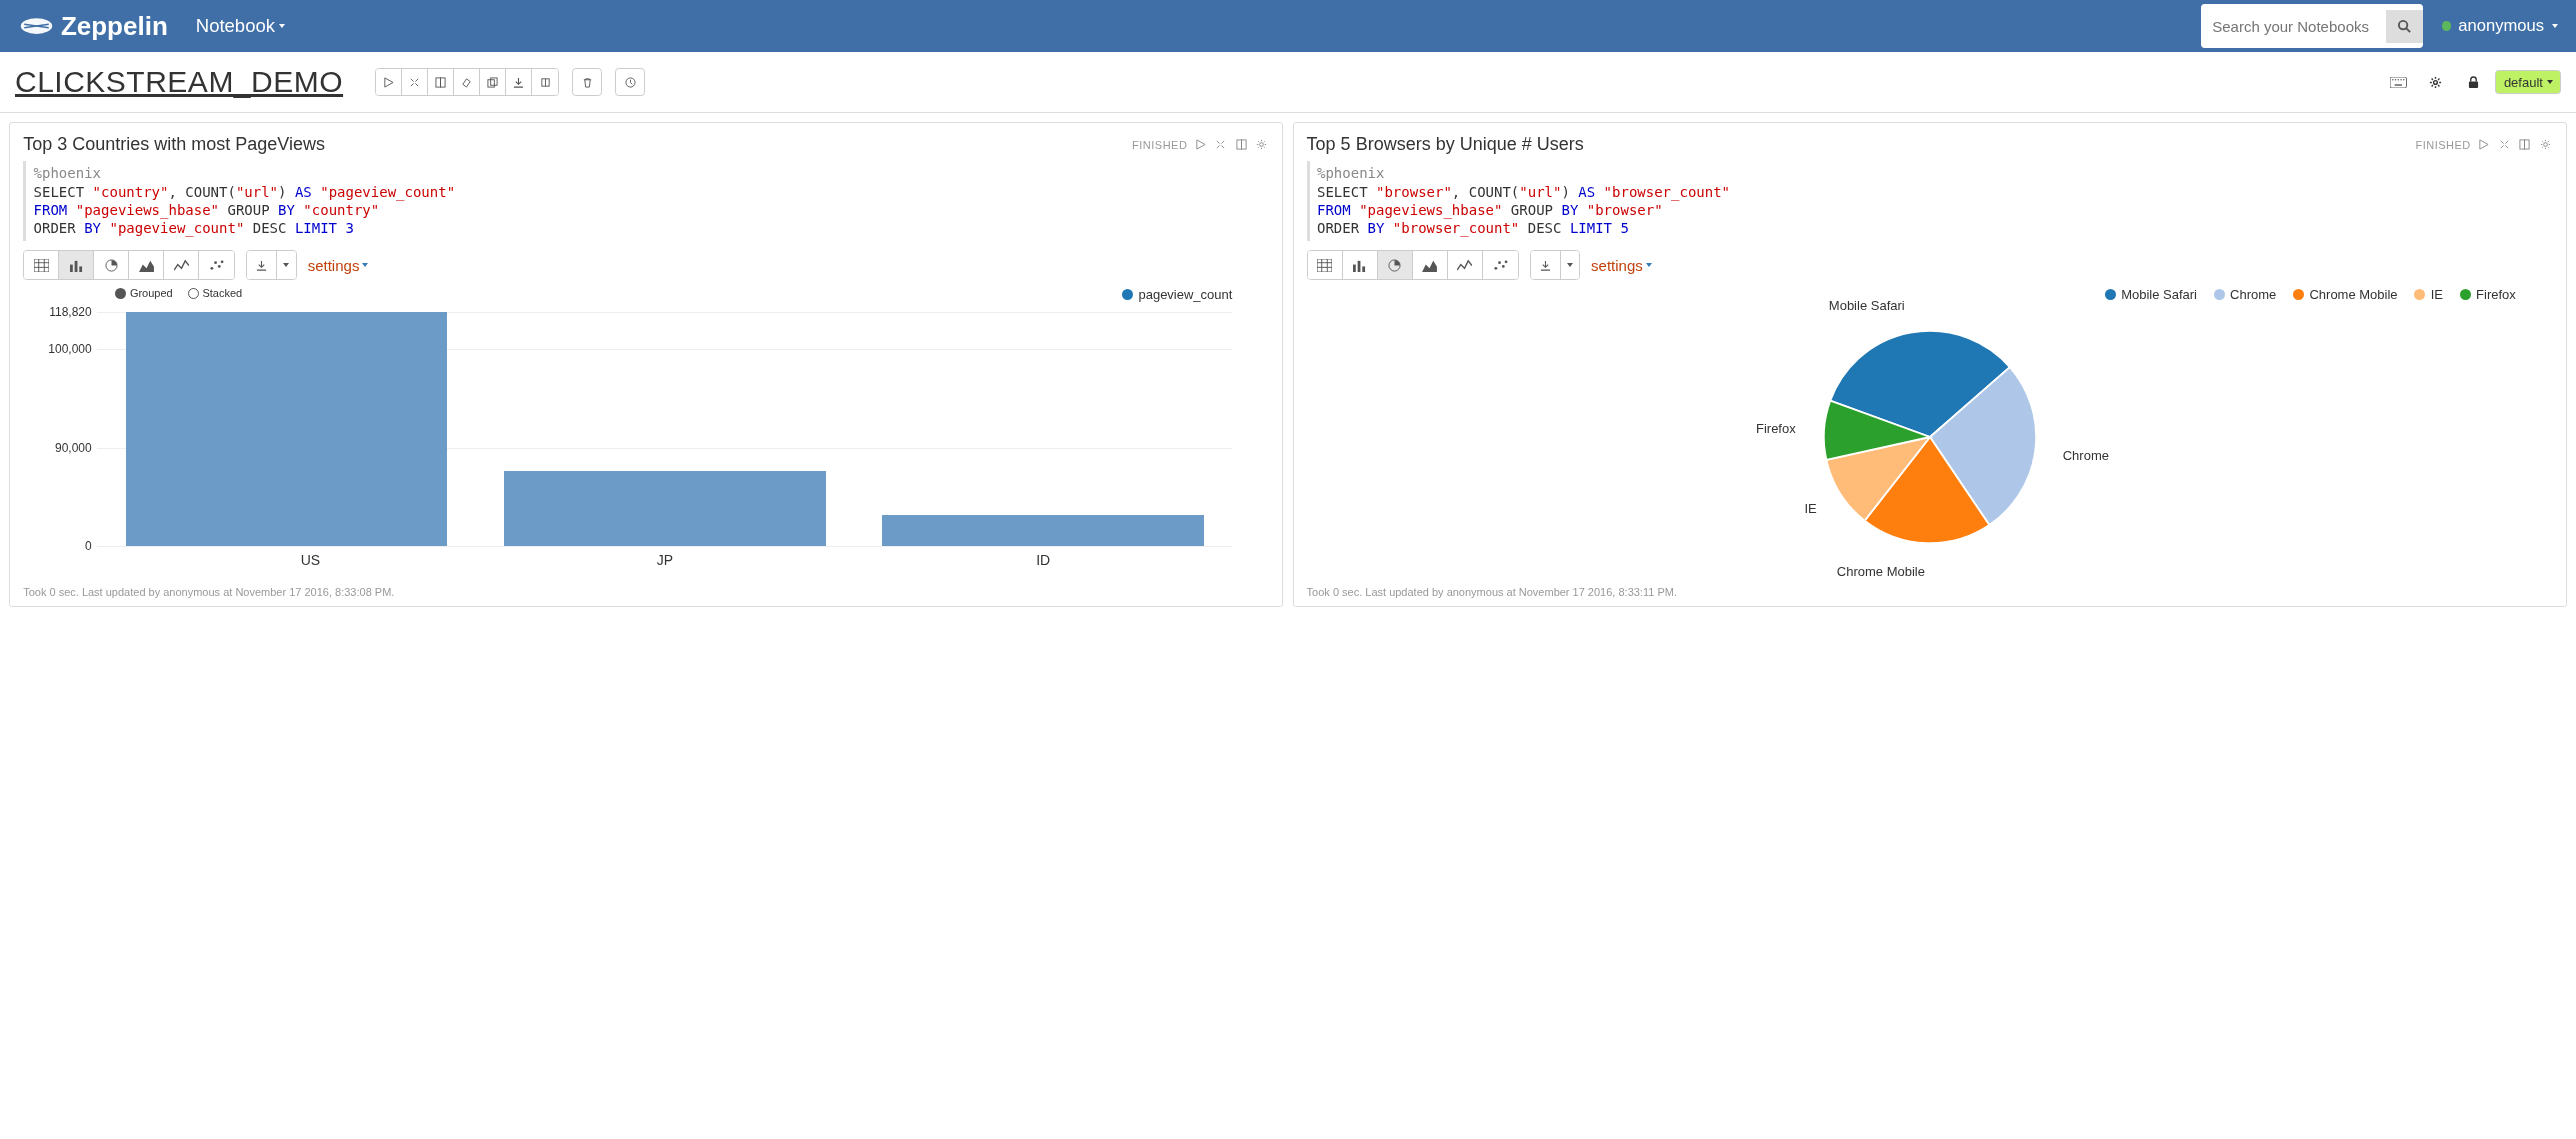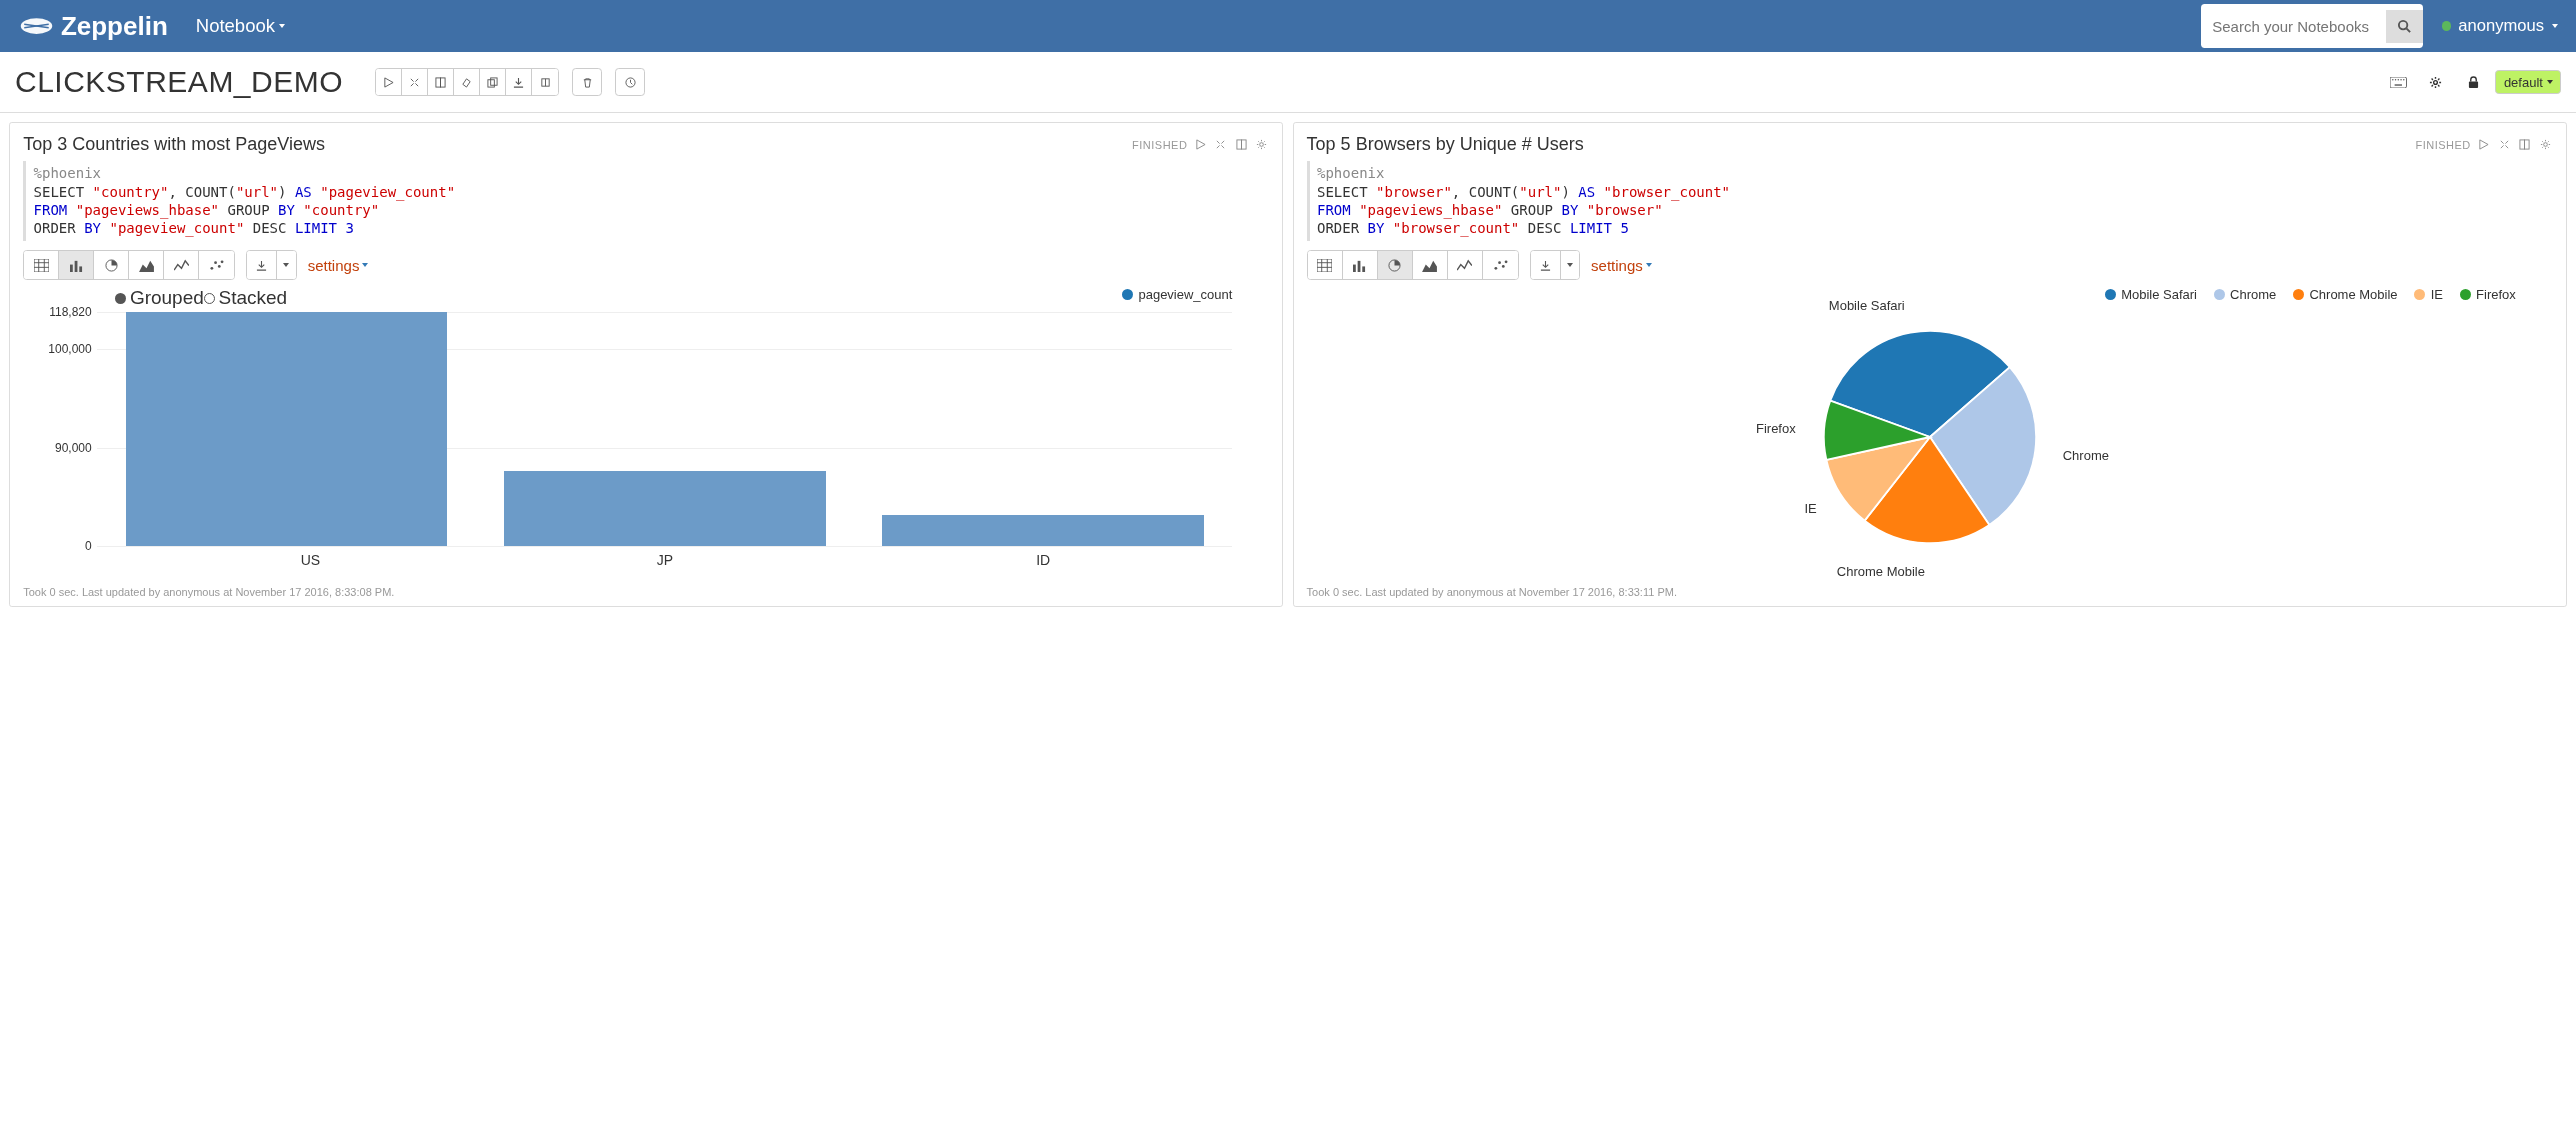--- a/index.html
+++ b/index.html
@@ -12,21 +12,21 @@
 .nav-link { color: #fff; font-size: 18.5px; cursor: pointer; display: flex; align-items: center; gap: 3.7px; }
 .nav-spacer { flex: 1; }
 .search-wrap { display: flex; align-items: center; background: #fff; border-radius: 3.7px; overflow: hidden; height: 44px; }
 .search-input { border: none; padding: 0 11px; font-size: 15px; width: 185px; height: 33px; outline: none; color: #333; }
 .search-btn { background: #ddd; border: none; width: 37px; height: 33px; cursor: pointer; display: flex; align-items: center; justify-content: center; }
 .user-menu { display: flex; align-items: center; gap: 7.4px; margin-left: 18.5px; font-size: 16.6px; cursor: pointer; }
 .status-dot { width: 9.2px; height: 9.2px; background: #5cb85c; border-radius: 50%; display: inline-block; }
 
 
 .toolbar { display: flex; align-items: center; padding: 13px 15px; border-bottom: 0.9px solid #ddd; gap: 13px; }
-.notebook-title { font-size: 30px; font-weight: 400; color: #333; letter-spacing: 0.5px; margin-right: 19px; }
+.notebook-title { font-size: 30px; font-weight: 400; color: #333; letter-spacing: 0.5px; margin-right: 19px; text-decoration: underline; }
 .btn-group { display: flex; border: 0.9px solid #ccc; border-radius: 3.7px; overflow: hidden; }
 .btn-group .tbtn { border-right: 0.9px solid #ccc; }
 .btn-group .tbtn:last-child { border-right: none; }
 .tbtn { background: #fff; border: none; width: 26px; height: 26px; cursor: pointer; display: flex; align-items: center; justify-content: center; font-size: 12px; color: #555; }
 .tbtn.solo { border: 0.9px solid #ccc; border-radius: 3.7px; width: 30px; height: 28px; }
 .toolbar-right { margin-left: auto; display: flex; align-items: center; gap: 7.4px; }
 .default-sel { border: 0.9px solid #ccc; border-radius: 3.7px; padding: 3.7px 7.4px; font-size: 13px; background: #bef264; cursor: pointer; display: flex; align-items: center; gap: 3.7px; }
 
 
 .paras { display: flex; gap: 9.2px; padding: 9.2px; }
@@ -45,21 +45,21 @@
 .viz-toolbar { display: flex; align-items: center; gap: 11px; margin-bottom: 7.4px; }
 .viz-btn-group { display: flex; border: 0.9px solid #ccc; border-radius: 3.7px; overflow: hidden; }
 .vbtn { background: #fff; border: none; border-right: 0.9px solid #ccc; width: 35px; height: 28px; cursor: pointer; display: flex; align-items: center; justify-content: center; color: #555; }
 .vbtn:last-child { border-right: none; }
 .vbtn.active { background: #e6e6e6; }
 .dl-group { display: flex; border: 0.9px solid #ccc; border-radius: 3.7px; overflow: hidden; }
 .dl-group .vbtn { width: 30px; }
 .settings-link { color: #c2410c; font-size: 15px; cursor: pointer; display: flex; align-items: center; gap: 2.8px; }
 
 .chart-area { position: relative; height: 287px; }
-.bar-legend-toggle { position: absolute; top: 0; left: 92px; font-size: 19px; display: flex; align-items: center; }
+.bar-legend-toggle { position: absolute; top: 0; left: 92px; font-size: 11px; display: flex; gap: 15px; align-items: center; }
 .bar-legend-series { position: absolute; top: 0; right: 37px; font-size: 13px; display: flex; align-items: center; gap: 5.5px; }
 .legend-dot { width: 11px; height: 11px; border-radius: 50%; display: inline-block; }
 .legend-circle { width: 11px; height: 11px; border-radius: 50%; border: 1.8px solid #555; display: inline-block; }
 
 .bar-plot { position: absolute; top: 22px; left: 74px; right: 37px; bottom: 28px; }
 .bar-grid-line { position: absolute; left: 0; right: 0; height: 0.9px; background: #eee; }
 .bar-ytick { position: absolute; right: 100%; margin-right: 5.5px; font-size: 12px; color: #333; transform: translateY(-50%); white-space: nowrap; }
 .bar { position: absolute; background: #6C9BC8; }
 .bar-xtick { position: absolute; top: 100%; margin-top: 5.5px; font-size: 14px; color: #333; transform: translateX(-50%); }
 

